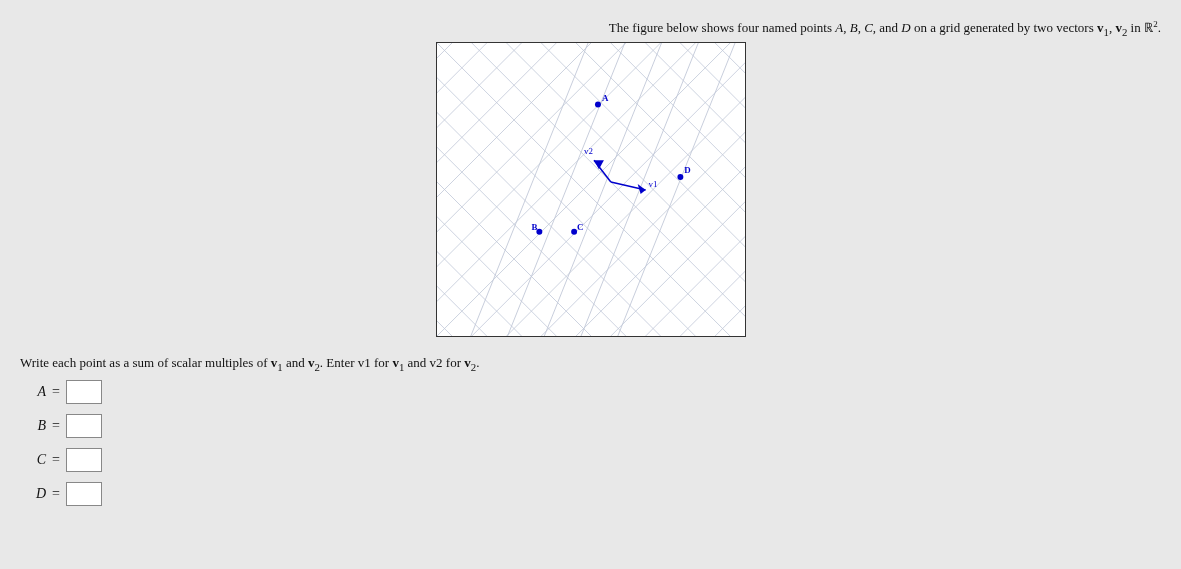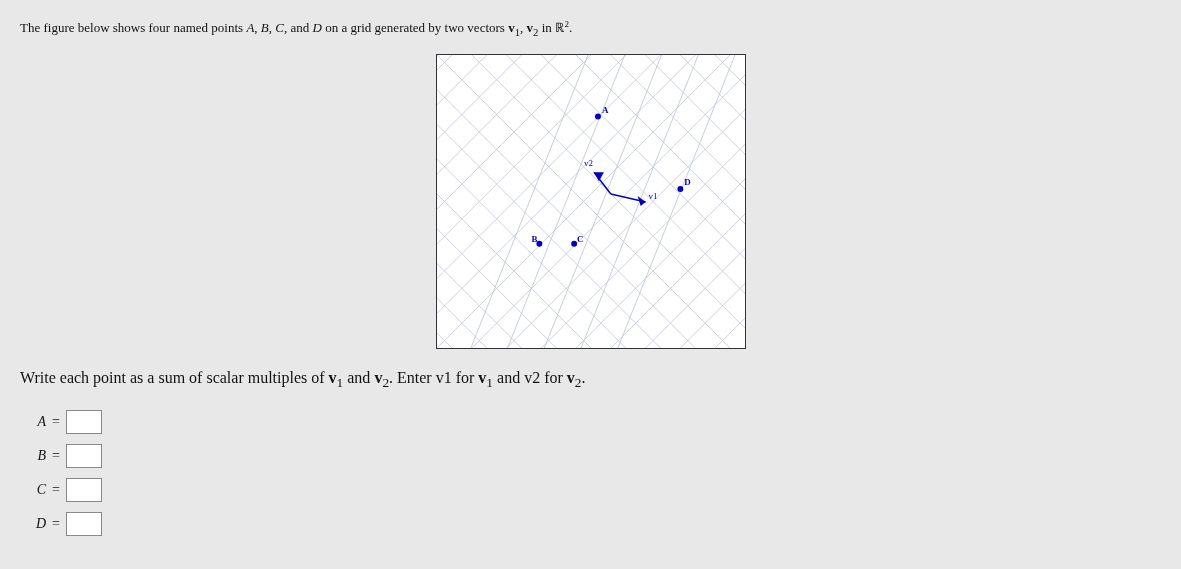--- a/index.html
+++ b/index.html
@@ -13,22 +13,23 @@
       align-items: flex-start;
       padding: 18px 20px;
     }
     .page-container {
       width: 1181px;
       min-height: 569px;
       background: #e8e8e8;
     }
     .intro-text {
       font-size: 13px;
-      margin-bottom: 14px;
+      margin-bottom: 2px;
       line-height: 1.5;
+      text-align: right;
     }
     .intro-text i { font-style: italic; }
     .intro-text b { font-weight: bold; }
     sup { font-size: 9px; vertical-align: super; }
     .grid-figure-container {
       display: flex;
       justify-content: center;
       margin-bottom: 16px;
     }
     .grid-canvas-wrapper {
@@ -38,22 +39,22 @@
       height: 295px;
       position: relative;
       overflow: hidden;
     }
     .grid-svg {
       position: absolute;
       top: 0; left: 0;
       width: 100%; height: 100%;
     }
     .write-instruction {
-      font-size: 16px;
-      margin-bottom: 16px;
+      font-size: 13px;
+      margin-bottom: 4px;
       line-height: 1.6;
     }
     .write-instruction b { font-weight: bold; }
     .equations-block {
       display: flex;
       flex-direction: column;
       gap: 10px;
       margin-left: 12px;
     }
     .equation-row {

